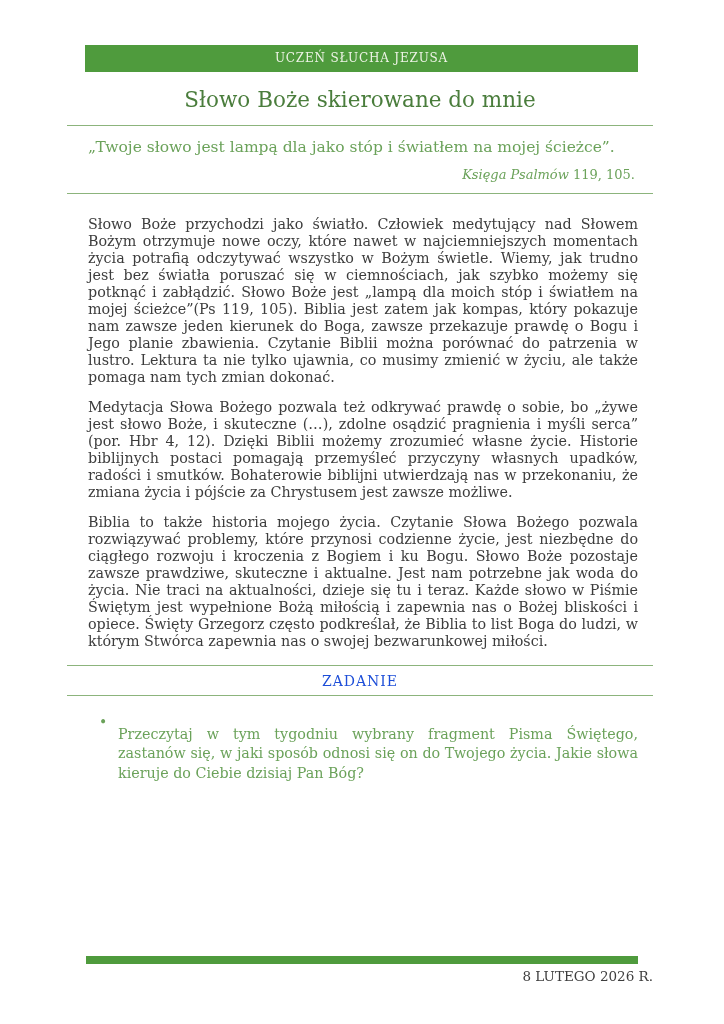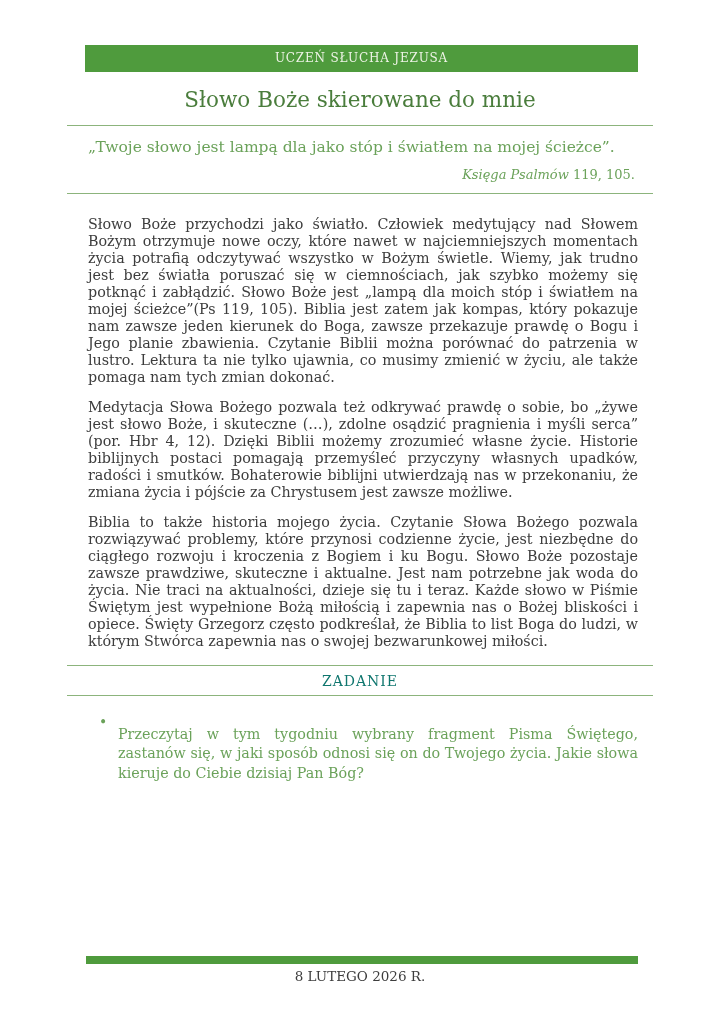--- a/index.html
+++ b/index.html
@@ -63,21 +63,21 @@
   .body-text p {
     color: #3d3d3d;
     font-size: 14.3px;
     line-height: 17px;
     text-align: justify;
     margin-top: 13px;
   }
   .task-rules { margin-top: 15px; }
   .task-heading {
     text-align: center;
-    color: #0f766e;
+    color: #1d4ed8;
     font-size: 14px;
     font-weight: normal;
     letter-spacing: 1px;
     padding: 7px 0 6px 0;
   }
   .task-body {
     padding: 17px 15px 0 21px;
   }
   .task-item {
     display: flex;
@@ -98,21 +98,21 @@
     left: 67px;
     width: 586px;
     top: 956px;
   }
   .footer-bar {
     margin: 0 15px 0 19px;
     height: 8px;
     background: #4f9b3d;
   }
   .footer-date {
-    text-align: center;
+    text-align: right;
     color: #3d3d3d;
     font-size: 13.5px;
     margin-top: 4px;
   }
 </style>
 </head>
 <body>
 
 <div class="page">
 

